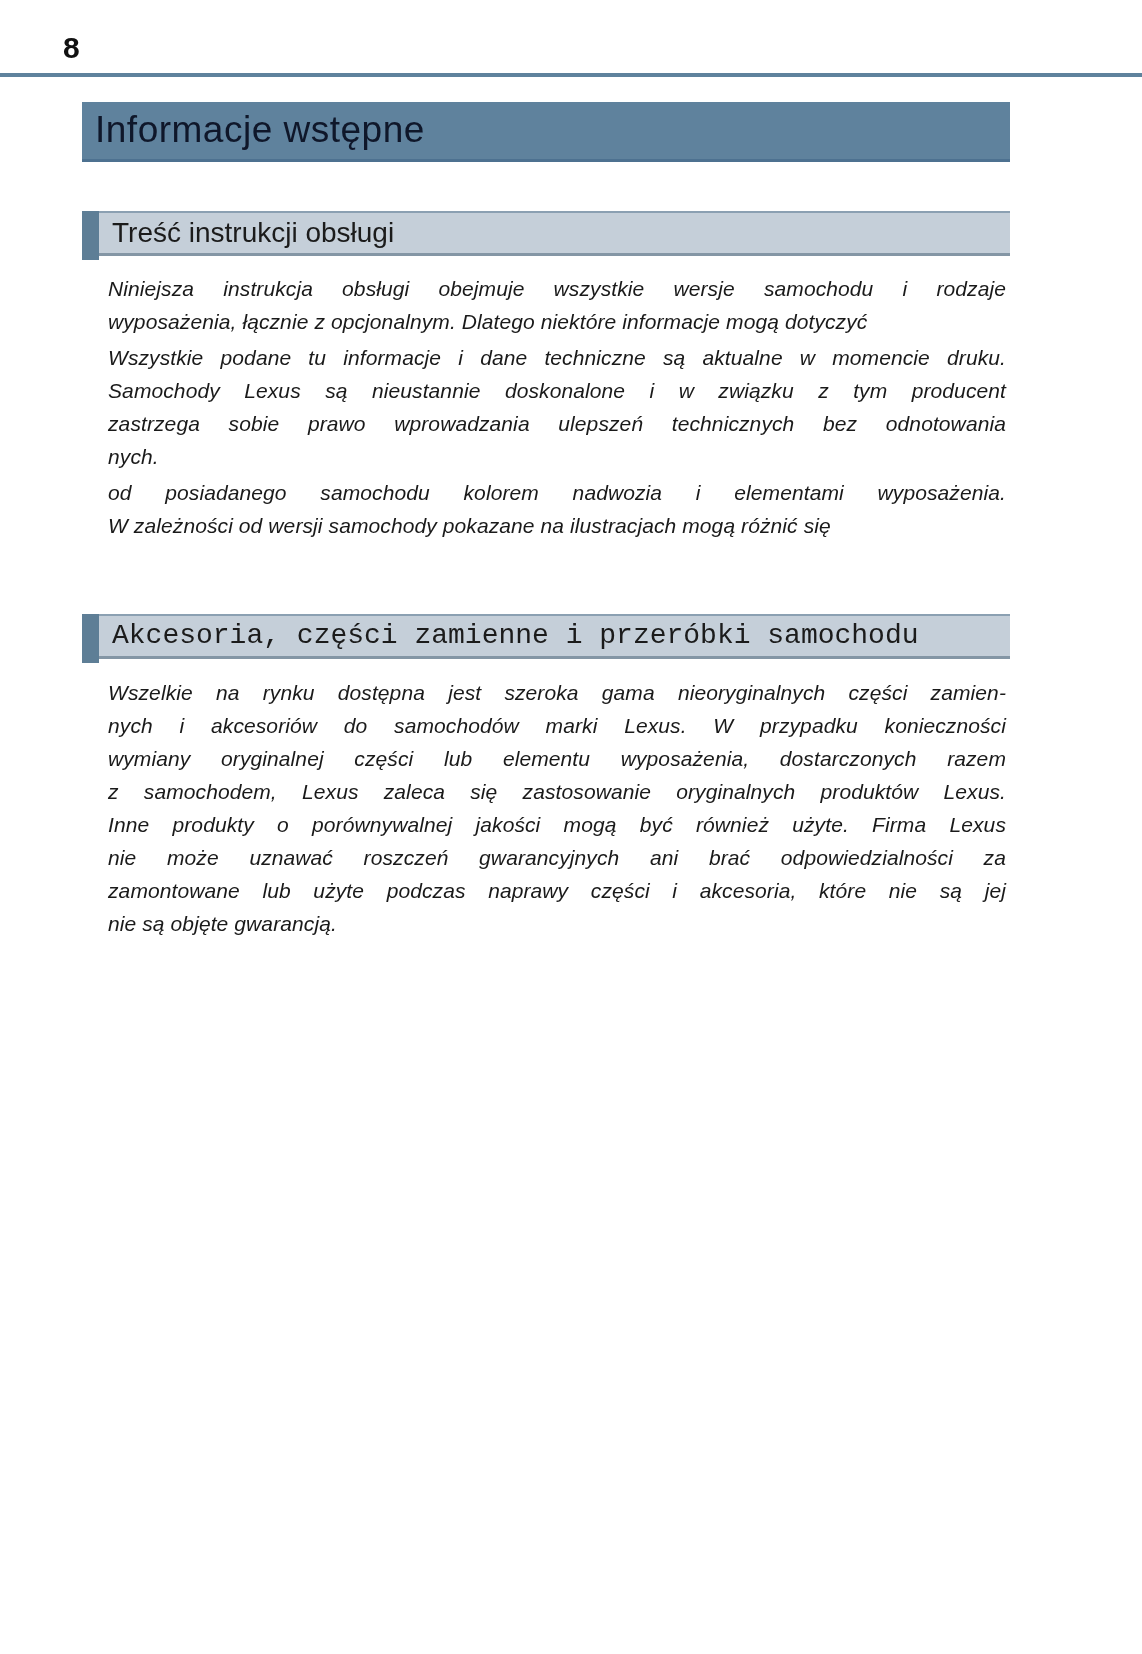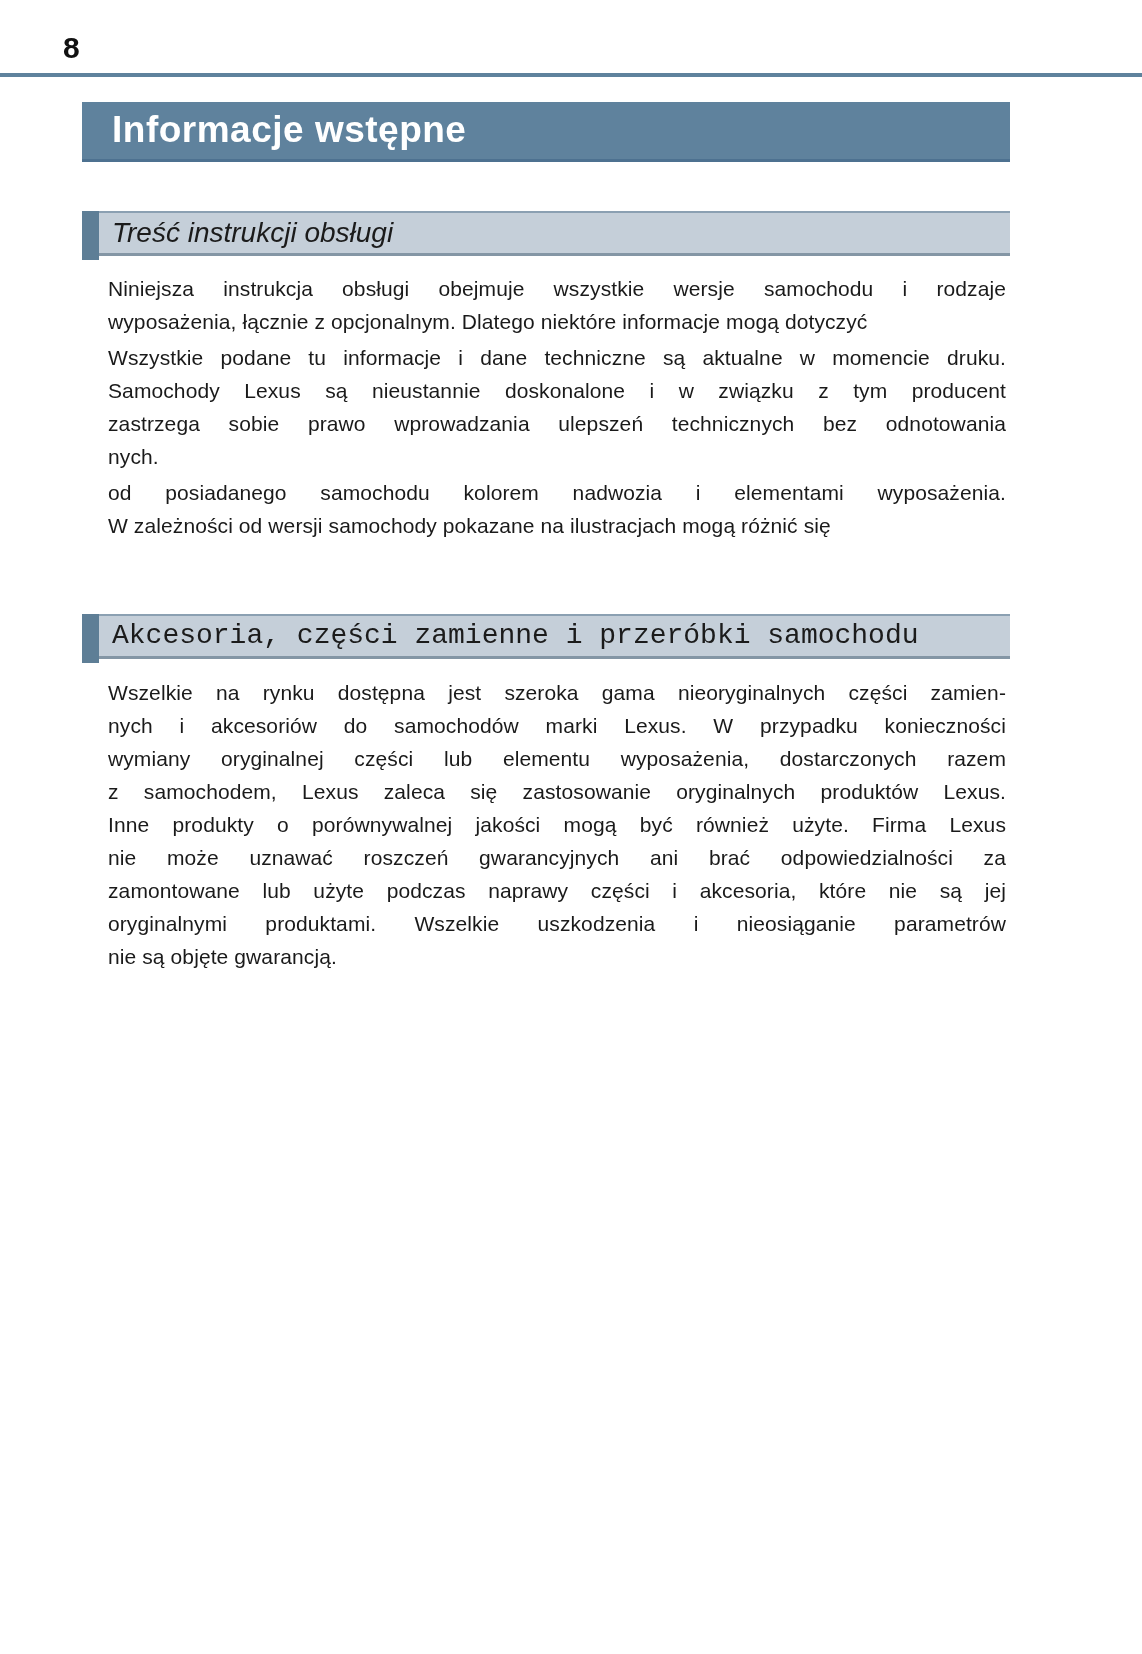--- a/index.html
+++ b/index.html
@@ -28,29 +28,29 @@
     position:absolute;left:0;top:73px;width:1142px;height:4px;
     background:var(--accent-blue);
   }
   .chapter-bar{
     position:absolute;left:82px;top:102px;width:928px;height:60px;
     background:var(--accent-blue);
     border-bottom:3px solid var(--accent-blue-dark);
     box-sizing:border-box;
   }
   .chapter-title{
-    margin:0;padding:0 0 0 30px;
-    font-size:37px;font-weight:bold;color:#ffffff;
+    margin:0;padding:0 0 0 13px;
+    font-size:37px;font-weight:normal;color:#0f172a;
     line-height:56px;letter-spacing:0.5px;
     white-space:nowrap;
   }
   .sec-bar{
     position:absolute;left:82px;width:928px;height:45px;
   }
-  .sec-bar.sec-1{top:211px;font-style:italic;}
+  .sec-bar.sec-1{top:211px;}
   .sec-bar.sec-2{top:614px;font-family:Liberation Mono, monospace;}
   .sec-accent{
     position:absolute;left:0;top:0;width:17px;height:49px;
     background:var(--accent-block);
   }
   .sec-light{
     position:absolute;left:17px;right:0;top:0;height:45px;
     background:var(--heading-bg);
     border-top:2px solid var(--heading-border-top);
     border-bottom:3px solid var(--heading-border-bottom);
@@ -59,21 +59,21 @@
   .sec-heading{
     margin:0;padding:0 0 0 13px;
     font-size:28px;font-weight:normal;color:#1b1b1b;
     line-height:39px;white-space:nowrap;
   }
   .text-block{
     position:absolute;left:108px;width:902px;
   }
   .text-block.tb-1{top:272px;}
   .text-block.tb-2{top:676px;}
-  .para{margin:0 4px 3px 0;}
+  .para{margin:0 4px 3px 0;font-style:italic;}
   .pline{
     font-size:21px;line-height:33px;color:var(--text);
     text-align:justify;text-align-last:justify;
     letter-spacing:0.1px;
   }
   .para .pline:last-child{text-align-last:left;}
 </style>
 </head>
 <body>
 
@@ -120,18 +120,17 @@
 
   <div class="text-block tb-2">
     <div class="para">
       <div class="pline">Wszelkie na rynku dostępna jest szeroka gama nieoryginalnych części zamien-</div>
       <div class="pline">nych i akcesoriów do samochodów marki Lexus. W przypadku konieczności</div>
       <div class="pline">wymiany oryginalnej części lub elementu wyposażenia, dostarczonych razem</div>
       <div class="pline">z samochodem, Lexus zaleca się zastosowanie oryginalnych produktów Lexus.</div>
       <div class="pline">Inne produkty o porównywalnej jakości mogą być również użyte. Firma Lexus</div>
       <div class="pline">nie może uznawać roszczeń gwarancyjnych ani brać odpowiedzialności za</div>
       <div class="pline">zamontowane lub użyte podczas naprawy części i akcesoria, które nie są jej</div>
-      <div class="pline">oryginalnymi produktami. Wszelkie uszkodzenia i nieosiąganie parametrów</div>
       <div class="pline">nie są objęte gwarancją.</div>
     </div>
   </div>
 
 </div>
 
 </body></html>

